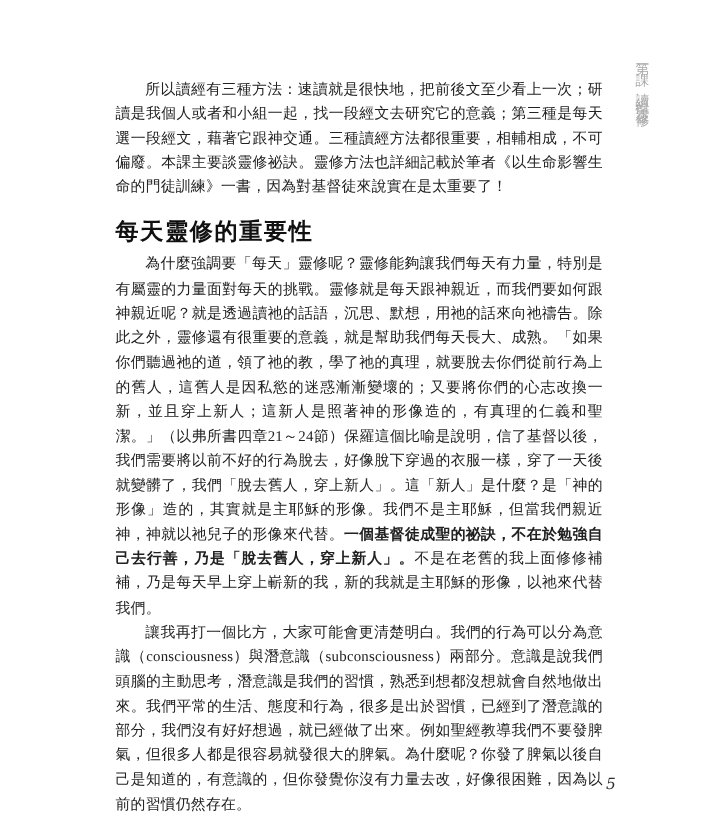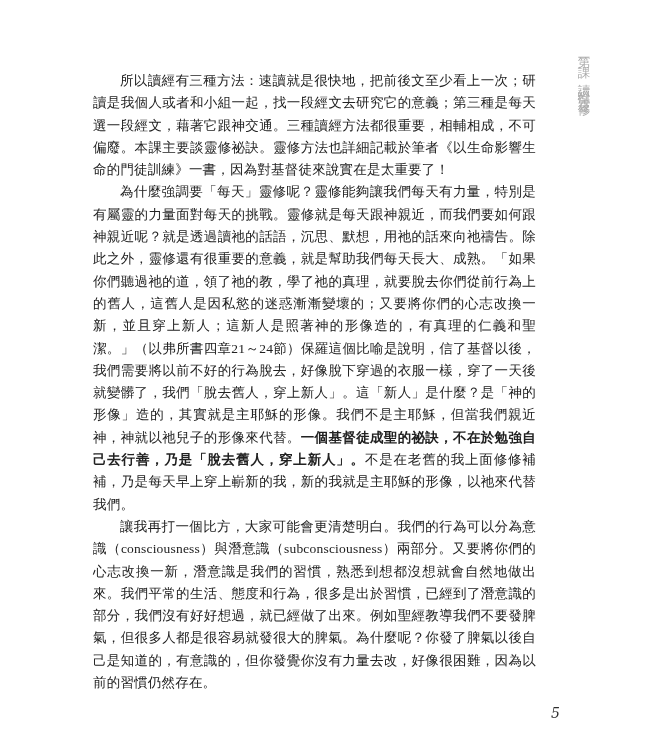--- a/index.html
+++ b/index.html
@@ -10,21 +10,21 @@
   .page {
     position: relative;
     width: 650px;
     height: 750px;
     background: #ffffff;
     overflow: hidden;
     font-family: "Liberation Serif", "DejaVu Serif", serif;
   }
   .page-content {
     position: absolute;
-    left: 93px;
+    left: 105px;
     top: 70px;
     width: 443px;
   }
   .para {
     margin: 0;
     font-size: 13.5px;
     line-height: 22.3px;
     text-align: justify;
     color: #212121;
     letter-spacing: 0.2px;
@@ -73,21 +73,22 @@
 
 <div class="page">
 
   <div class="side-caption">
     <span>第一課</span>
     <span>讀經與靈修</span>
   </div>
 
   <div class="page-content">
     <p class="para indent"><span class="seg-normal">所以讀經有三種方法：速讀就是很快地，把前後文至少看上一次；研讀是我個人或者和小組一起，找一段經文去研究它的意義；第三種是每天選一段經文，藉著它跟神交通。三種讀經方法都很重要，相輔相成，不可偏廢。本課主要談靈修祕訣。靈修方法也詳細記載於筆者《以生命影響生命的門徒訓練》一書，因為對基督徒來說實在是太重要了！</span></p>
+    <h1 class="section-heading">每天靈修的重要性</h1>
     <div id="body-paragraphs">
         <p class="para indent"><span class="seg-normal">為什麼強調要「每天」靈修呢？靈修能夠讓我們每天有力量，特別是有屬靈的力量面對每天的挑戰。靈修就是每天跟神親近，而我們要如何跟神親近呢？就是透過讀祂的話語，沉思、默想，用祂的話來向祂禱告。除此之外，靈修還有很重要的意義，就是幫助我們每天長大、成熟。</span><span class="seg-kai">「如果你們聽過祂的道，領了祂的教，學了祂的真理，就要脫去你們從前行為上的舊人，這舊人是因私慾的迷惑漸漸變壞的；又要將你們的心志改換一新，並且穿上新人；這新人是照著神的形像造的，有真理的仁義和聖潔。」（以弗所書四章21～24節）</span><span class="seg-normal">保羅這個比喻是說明，信了基督以後，我們需要將以前不好的行為脫去，好像脫下穿過的衣服一樣，穿了一天後就變髒了，我們「脫去舊人，穿上新人」。這「新人」是什麼？是「神的形像」造的，其實就是主耶穌的形像。我們不是主耶穌，但當我們親近神，神就以祂兒子的形像來代替。</span><span class="seg-bold">一個基督徒成聖的祕訣，不在於勉強自己去行善，乃是「脫去舊人，穿上新人」。</span><span class="seg-normal">不是在老舊的我上面修修補補，乃是每天早上穿上嶄新的我，新的我就是主耶穌的形像，以祂來代替我們。</span></p>
-        <p class="para indent"><span class="seg-normal">讓我再打一個比方，大家可能會更清楚明白。我們的行為可以分為意識（consciousness）與潛意識（subconsciousness）兩部分。又要將你們的心志改換一新，潛意識是我們的習慣，熟悉到想都沒想就會自然地做出來。我們平常的生活、態度和行為，很多是出於習慣，已經到了潛意識的部分，我們沒有好好想過，就已經做了出來。例如聖經教導我們不要發脾氣，但很多人都是很容易就發很大的脾氣。為什麼呢？你發了脾氣以後自己是知道的，有意識的，但你發覺你沒有力量去改，好像很困難，因為以前的習慣仍然存在。</span></p>
+        <p class="para indent"><span class="seg-normal">讓我再打一個比方，大家可能會更清楚明白。我們的行為可以分為意識（consciousness）與潛意識（subconsciousness）兩部分。意識是說我們頭腦的主動思考，潛意識是我們的習慣，熟悉到想都沒想就會自然地做出來。我們平常的生活、態度和行為，很多是出於習慣，已經到了潛意識的部分，我們沒有好好想過，就已經做了出來。例如聖經教導我們不要發脾氣，但很多人都是很容易就發很大的脾氣。為什麼呢？你發了脾氣以後自己是知道的，有意識的，但你發覺你沒有力量去改，好像很困難，因為以前的習慣仍然存在。</span></p>
       </div>
   </div>
 
   <div class="page-number">5</div>
 
 </div>
 
 </body></html>

